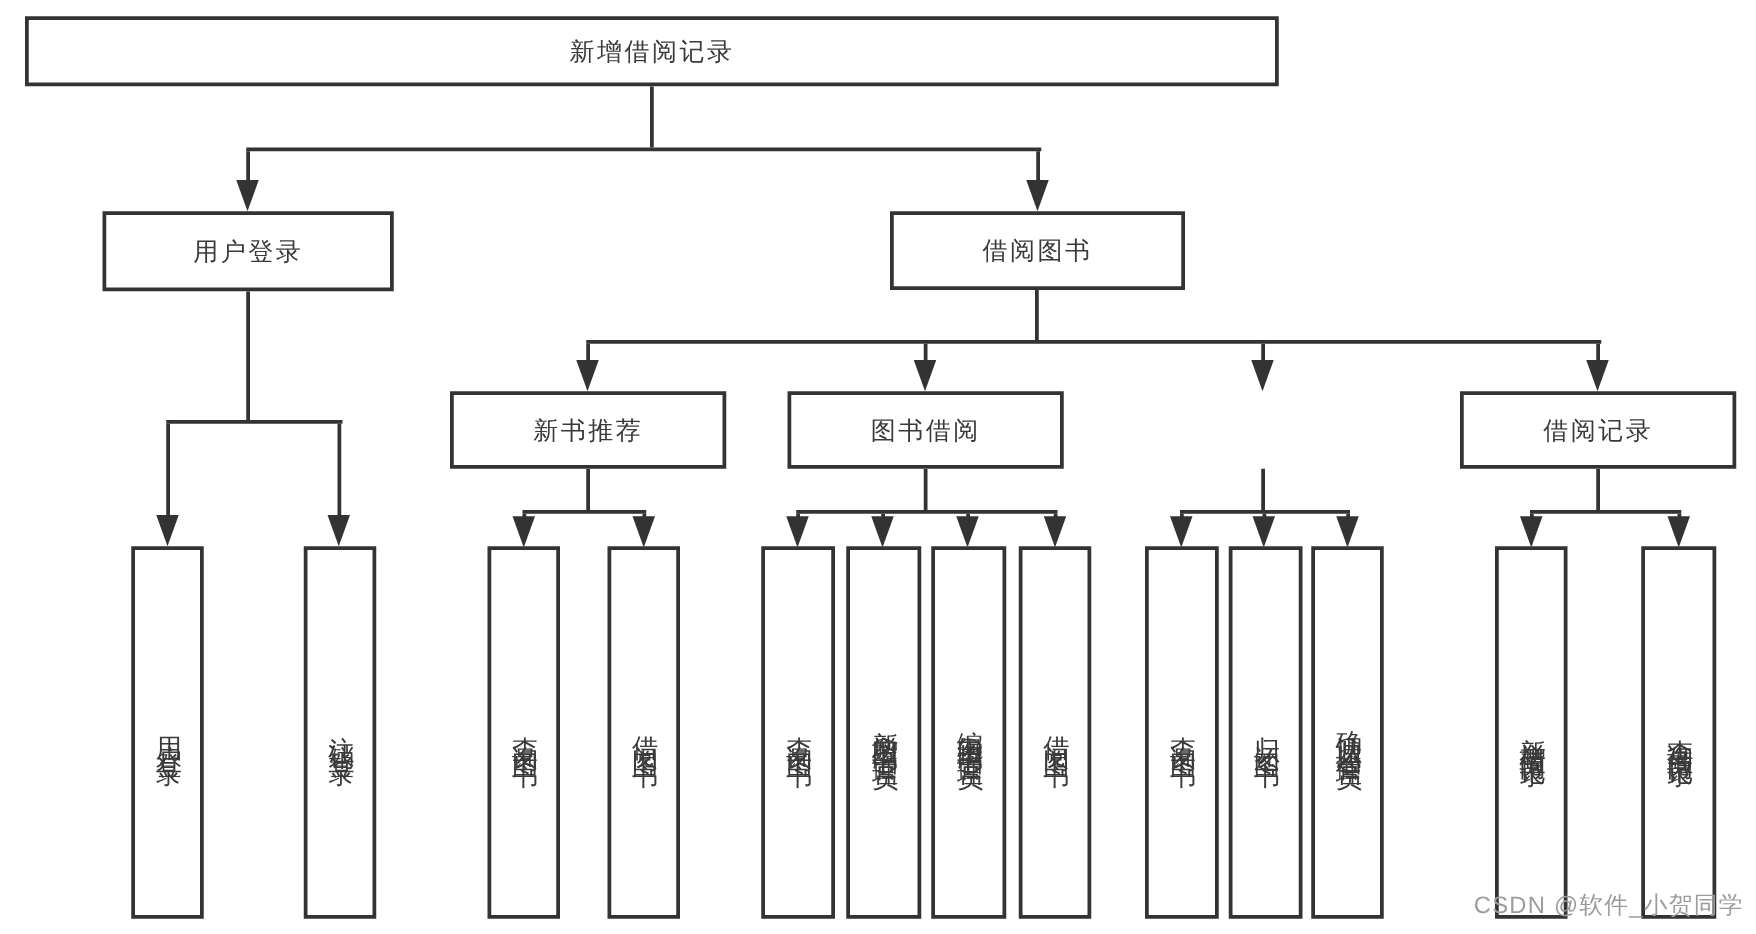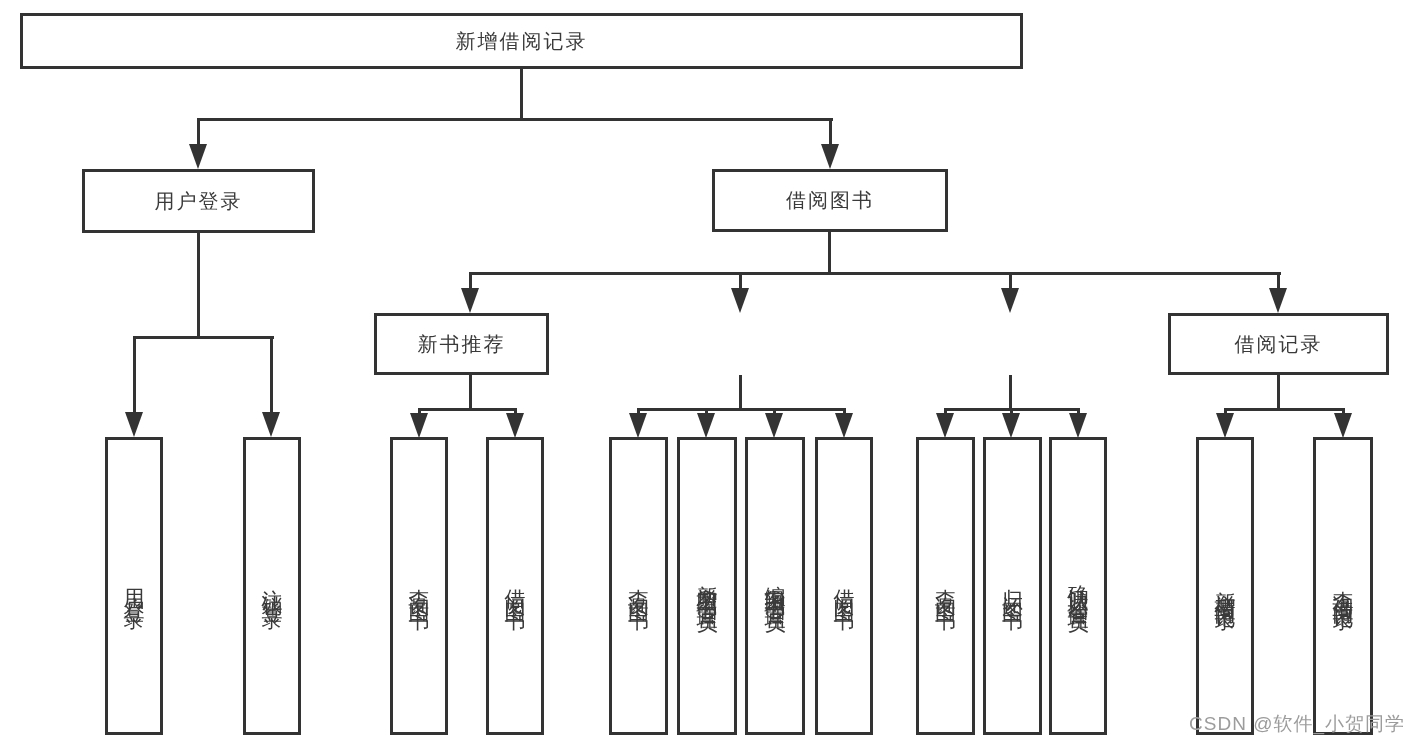--- a/index.html
+++ b/index.html
@@ -32,21 +32,21 @@
   .hline { position:absolute; height:3px; background:#333333; z-index:1; }
   .tri {
     position:absolute; width:0; height:0;
     border-left:9px solid transparent;
     border-right:9px solid transparent;
     border-top:25px solid #333333;
     z-index:1;
   }
   .watermark {
     position:absolute;
-    right:0; top:711px;
+    right:10px; top:711px;
     font-size:19px;
     color:#9c9c9c;
     letter-spacing:1px;
     z-index:5;
     white-space:nowrap;
   }
 </style>
 </head>
 <body>
 
@@ -81,22 +81,25 @@
   <div class="hline" style="left:469px; top:272px; width:812px;"></div>
   <div class="stem" style="left:469px;  top:275px; height:14px;"></div>
   <div class="tri" style="left:461px;  top:288px;"></div>
   <div class="stem" style="left:739px;  top:275px; height:14px;"></div>
   <div class="tri" style="left:731px;  top:288px;"></div>
   <div class="stem" style="left:1009px; top:275px; height:14px;"></div>
   <div class="tri" style="left:1001px; top:288px;"></div>
   <div class="stem" style="left:1277px; top:275px; height:14px;"></div>
   <div class="tri" style="left:1269px; top:288px;"></div>
 
-  <div class="box" style="left:360px; top:313px; width:175px; height:62px;margin-left:14px;">
+  <div class="box" style="left:360px; top:313px; width:221px; height:62px;">
     <span>新书推荐</span>
+  </div>
+  <div class="box" style="left:630px; top:313px; width:221px; height:62px;">
+    <span>图书借阅</span>
   </div>
   <div class="box" style="left:1168px; top:313px; width:221px; height:62px;">
     <span>借阅记录</span>
   </div>
 
   <div class="stem" style="left:469px; top:375px; height:33px;"></div>
   <div class="hline" style="left:418px; top:408px; width:99px;"></div>
   <div class="stem" style="left:418px; top:411px; height:4px;"></div>
   <div class="tri" style="left:410px; top:413px;"></div>
   <div class="stem" style="left:514px; top:411px; height:4px;"></div>

